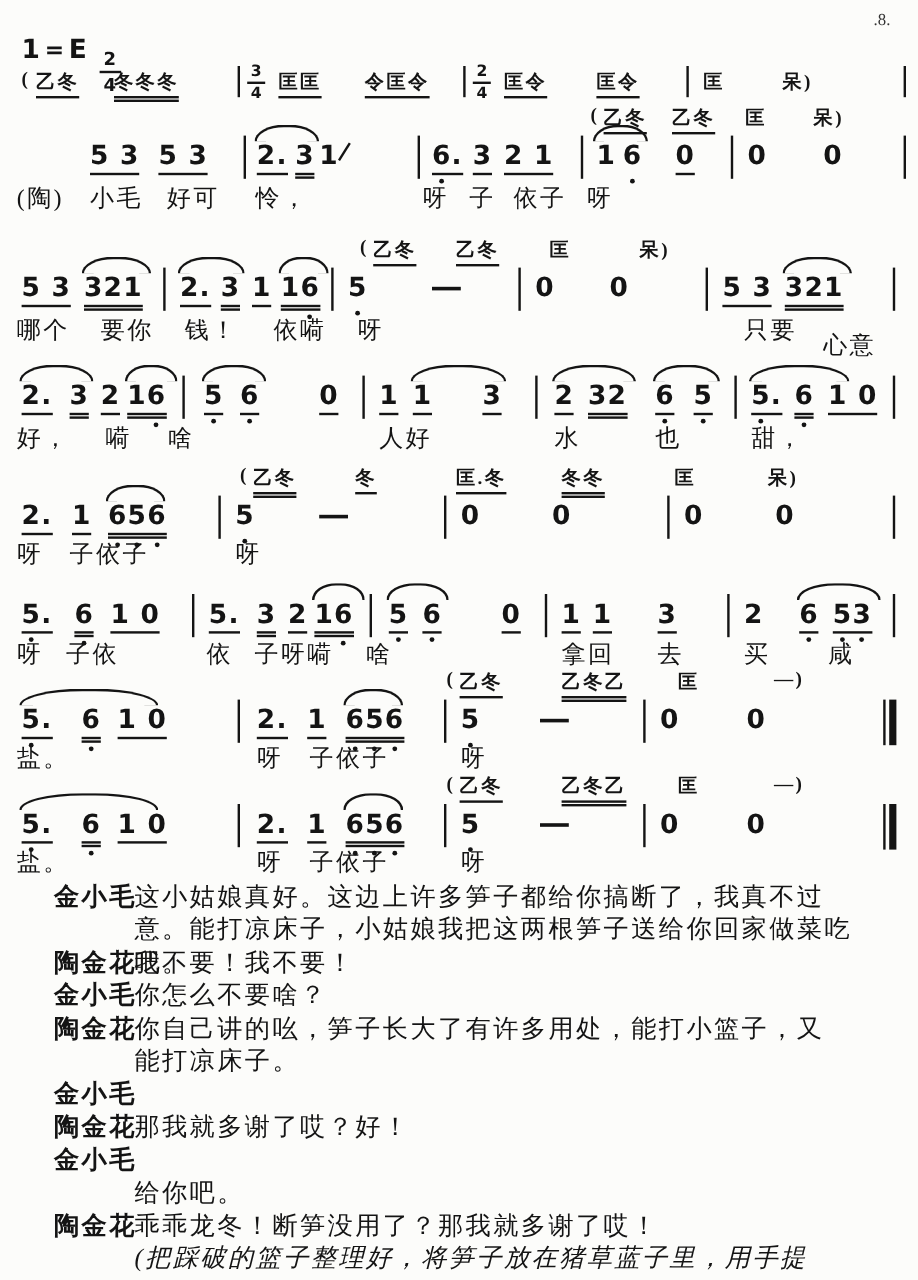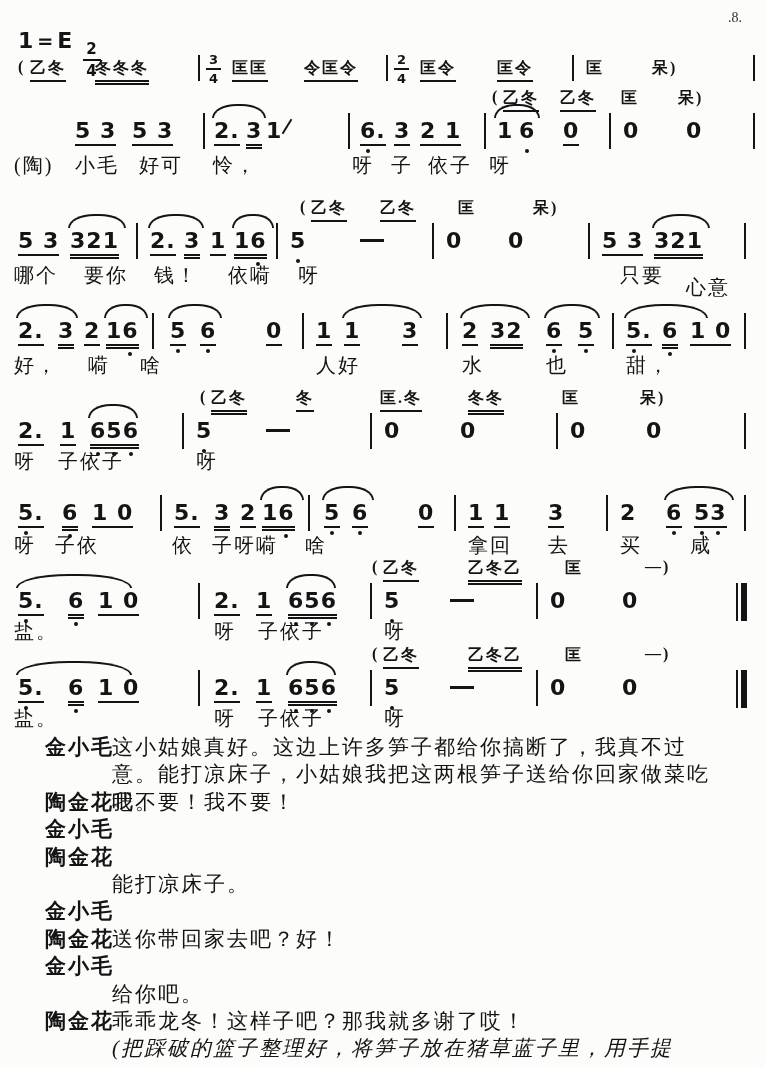--- a/index.html
+++ b/index.html
@@ -295,41 +295,43 @@
       </div>
       <div class="drow" style="top: 760.4px;">
         <span class="dtx">意。能打凉床子，小姑娘我把这两根笋子送给你回家做菜吃吧。</span>
       </div>
       <div class="drow" style="top: 787.8px;">
         <span class="spk">陶金花</span>
         <span class="dtx">我不要！我不要！</span>
       </div>
       <div class="drow" style="top: 815.2px;">
         <span class="spk">金小毛</span>
+        <span class="dtx">你怎么不要啥？</span>
       </div>
       <div class="drow" style="top: 842.6px;">
         <span class="spk">陶金花</span>
+        <span class="dtx">你自己讲的吆，笋子长大了有许多用处，能打小篮子，又</span>
       </div>
       <div class="drow" style="top: 870px;">
         <span class="dtx">能打凉床子。</span>
       </div>
       <div class="drow" style="top: 897.4px;">
         <span class="spk">金小毛</span>
       </div>
       <div class="drow" style="top: 924.8px;">
         <span class="spk">陶金花</span>
-        <span class="dtx">送你带回家去吧？好！</span>
+        <span class="dtx">那我就多谢了哎？好！</span>
       </div>
       <div class="drow" style="top: 952.2px;">
         <span class="spk">金小毛</span>
       </div>
       <div class="drow" style="top: 979.6px;">
         <span class="dtx">给你吧。</span>
       </div>
       <div class="drow" style="top: 1007px;">
         <span class="spk">陶金花</span>
-        <span class="dtx">乖乖龙冬！这样子吧？那我就多谢了哎！</span>
+        <span class="dtx">乖乖龙冬！断笋没用了？那我就多谢了哎！</span>
       </div>
       <div class="drow stage" style="top: 1034.4px;">
         <span class="dtx">(把踩破的篮子整理好，将笋子放在猪草蓝子里，用手提</span>
       </div>
     </div>
 </div>
 
 </body></html>

